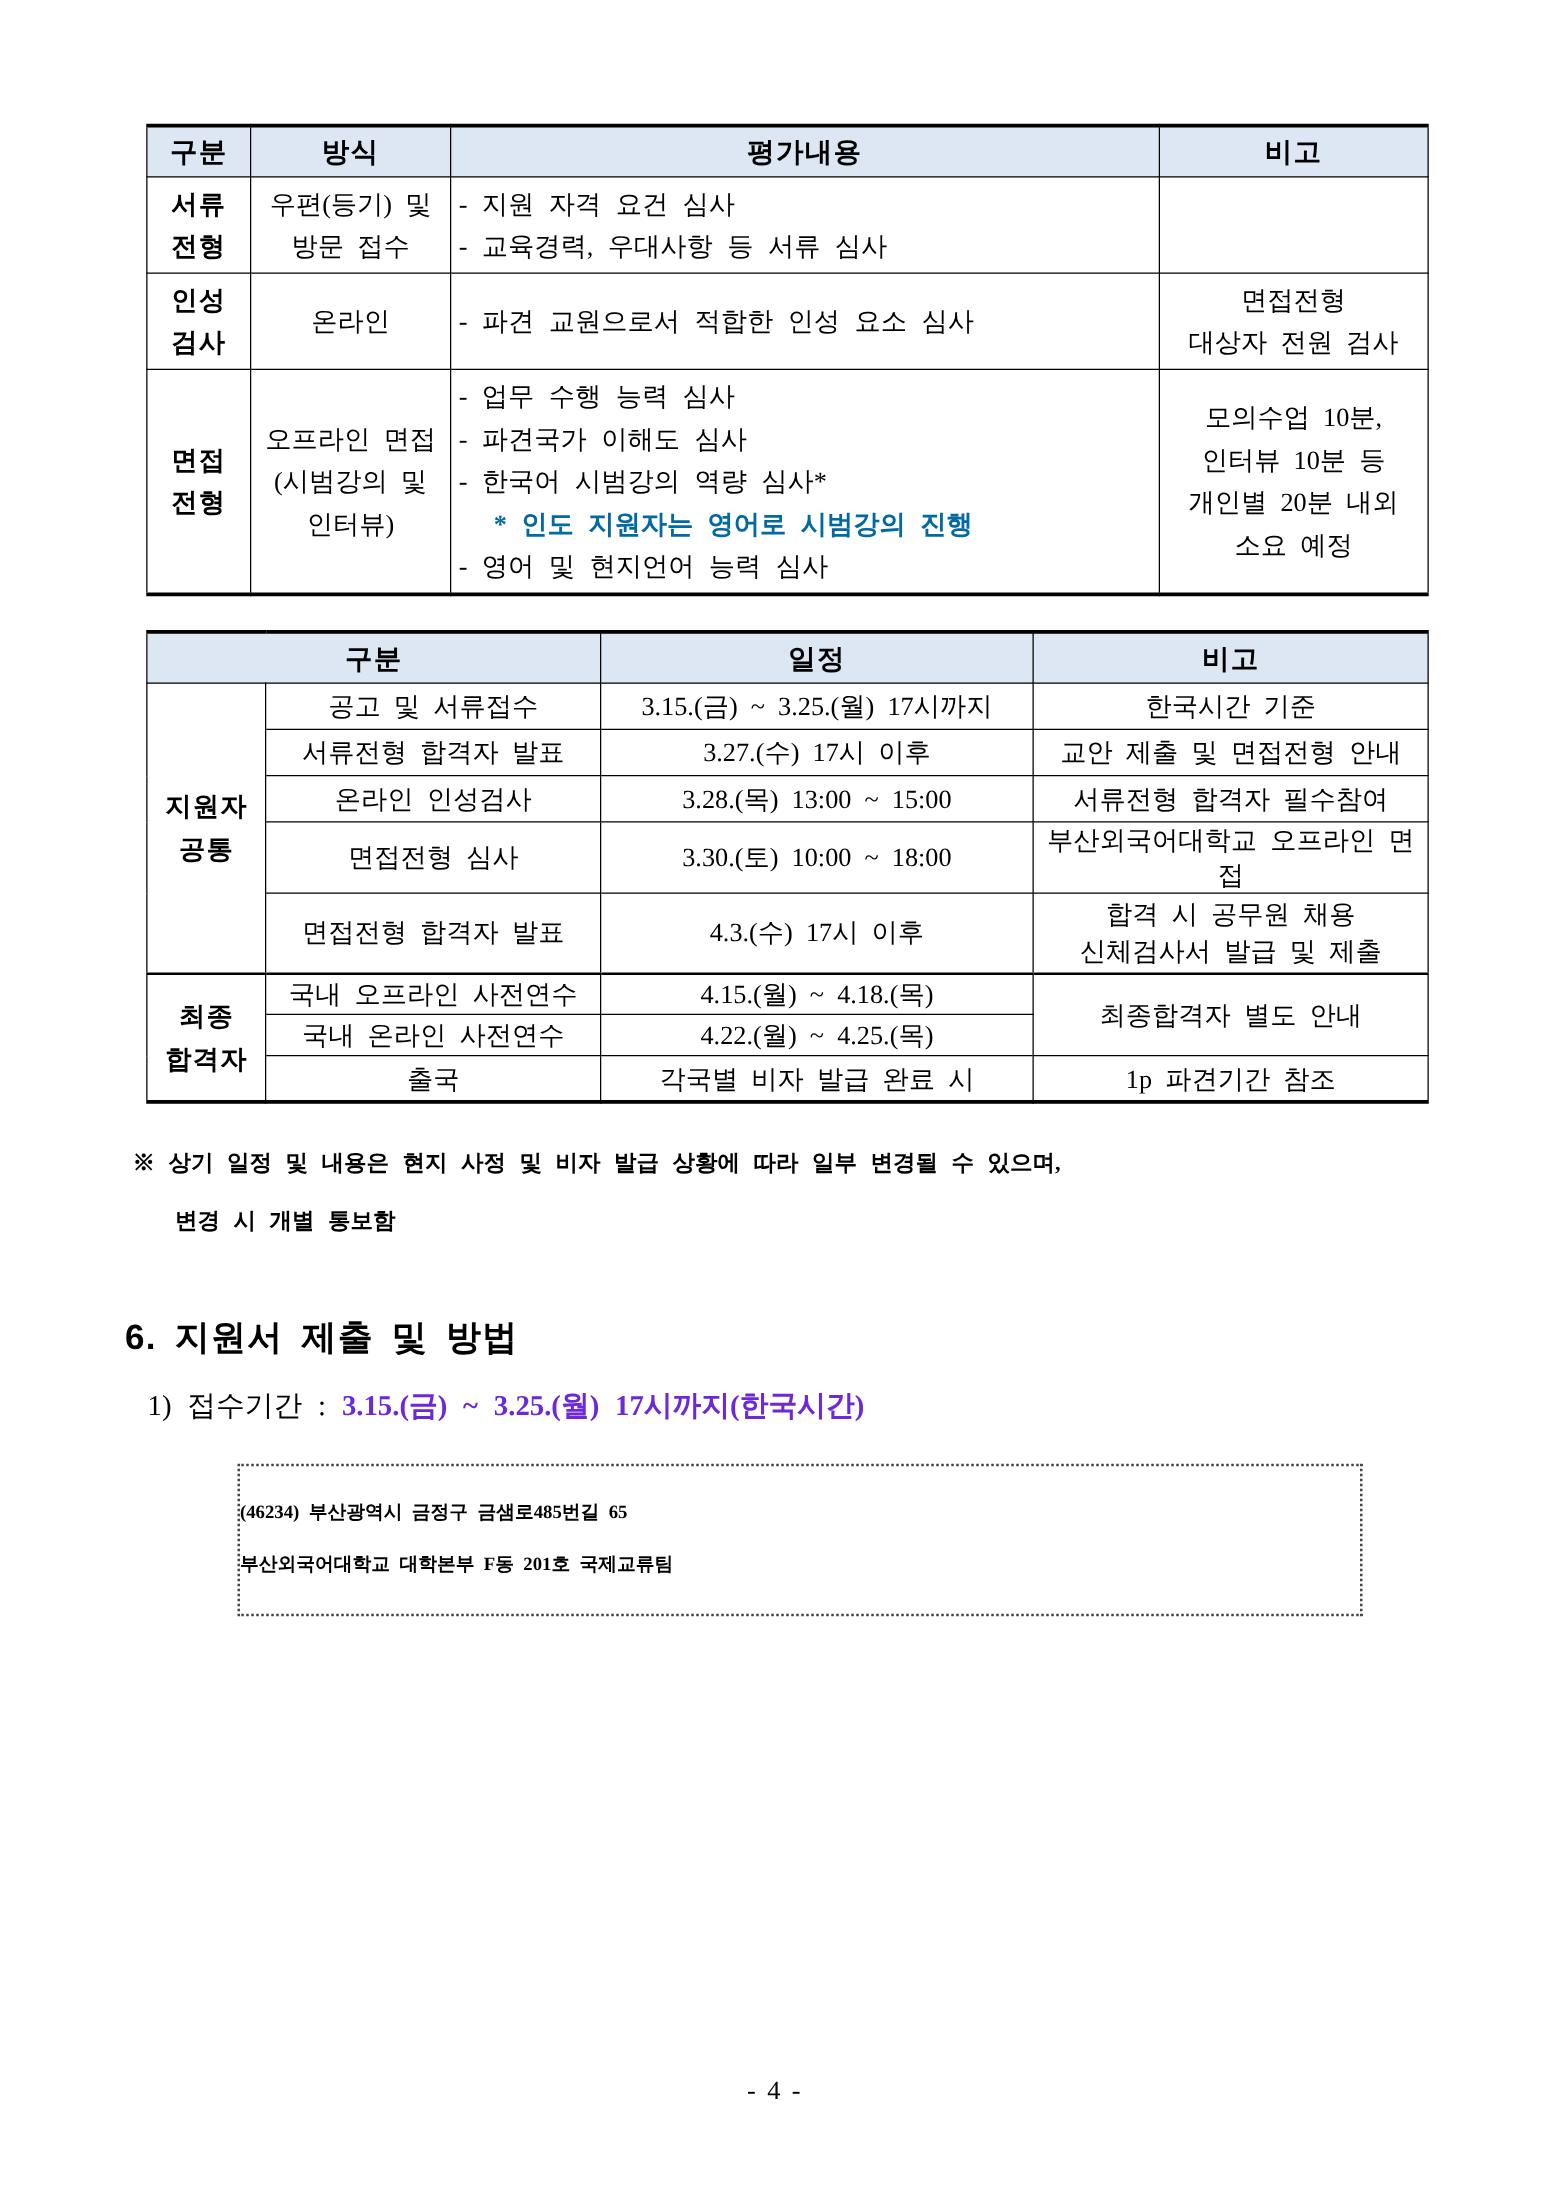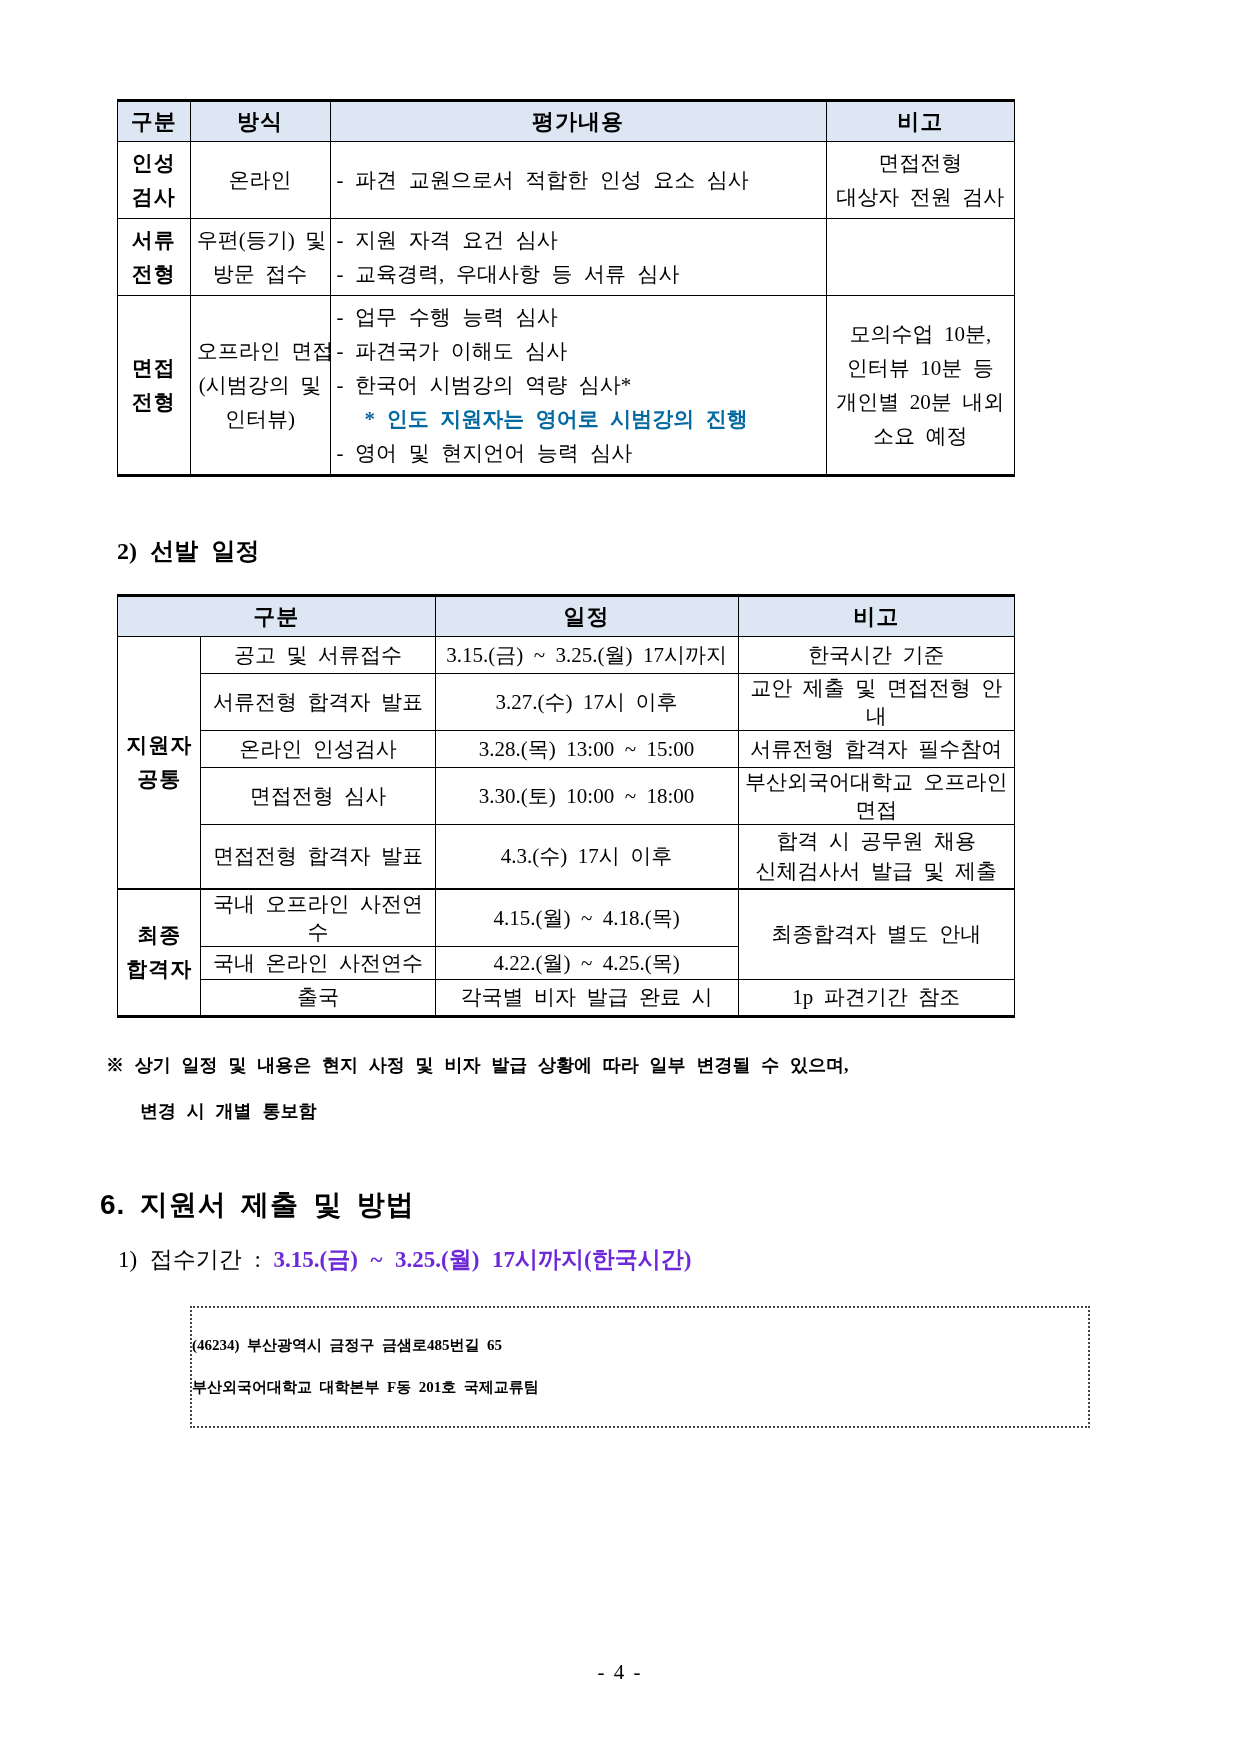--- a/index.html
+++ b/index.html
@@ -12,21 +12,21 @@
     font-family:"Liberation Serif", serif;
     color:#000;
     overflow:hidden;
   }
   .content { padding-top:99px; }
 
   
   table.t {
     border-collapse:collapse;
     margin-left:117px;
-    width:898px;
+    width:1026px;
     table-layout:fixed;
     border-top:3px solid #000;
     border-bottom:3px solid #000;
     font-size:21px;
   }
   table.t th, table.t td { border:1px solid #000; }
   table.t th {
     background:#dce7f3;
     height:41px;
     font-weight:bold;
@@ -119,48 +119,48 @@
         <tr>
           <th>구분</th>
           <th>방식</th>
           <th>평가내용</th>
           <th>비고</th>
         </tr>
       </thead>
       <tbody>
         <tr>
           <td class="cat">
-            <span class="line">인성</span>
-            <span class="line">검사</span>
-          </td>
-          <td class="cell-center">
-            <span class="line">온라인</span>
-          </td>
-          <td class="cell-left">
-            <span class="line">- 파견 교원으로서 적합한 인성 요소 심사</span>
-          </td>
-          <td class="cell-center">
-            <span class="line">면접전형</span>
-            <span class="line">대상자 전원 검사</span>
-          </td>
-        </tr>
-        <tr>
-          <td class="cat">
             <span class="line">서류</span>
             <span class="line">전형</span>
           </td>
           <td class="cell-center">
             <span class="line">우편(등기) 및</span>
             <span class="line">방문 접수</span>
           </td>
           <td class="cell-left">
             <span class="line">- 지원 자격 요건 심사</span>
             <span class="line">- 교육경력, 우대사항 등 서류 심사</span>
           </td>
           <td class="cell-center"></td>
+        </tr>
+        <tr>
+          <td class="cat">
+            <span class="line">인성</span>
+            <span class="line">검사</span>
+          </td>
+          <td class="cell-center">
+            <span class="line">온라인</span>
+          </td>
+          <td class="cell-left">
+            <span class="line">- 파견 교원으로서 적합한 인성 요소 심사</span>
+          </td>
+          <td class="cell-center">
+            <span class="line">면접전형</span>
+            <span class="line">대상자 전원 검사</span>
+          </td>
         </tr>
         <tr>
           <td class="cat">
             <span class="line">면접</span>
             <span class="line">전형</span>
           </td>
           <td class="cell-center">
             <span class="line">오프라인 면접</span>
             <span class="line">(시범강의 및</span>
             <span class="line">인터뷰)</span>
@@ -175,21 +175,20 @@
           <td class="cell-center">
             <span class="line">모의수업 10분,</span>
             <span class="line">인터뷰 10분 등</span>
             <span class="line">개인별 20분 내외</span>
             <span class="line">소요 예정</span>
           </td>
         </tr>
       </tbody>
     </table>
 
-    <div class="sub-heading">2) 선발 일정</div>
 
     <table class="t t2">
       <colgroup>
         <col style="width:9.3%">
           <col style="width:26.1%">
           <col style="width:33.8%">
           <col style="width:30.8%">
       </colgroup>
       <thead>
         <tr>

